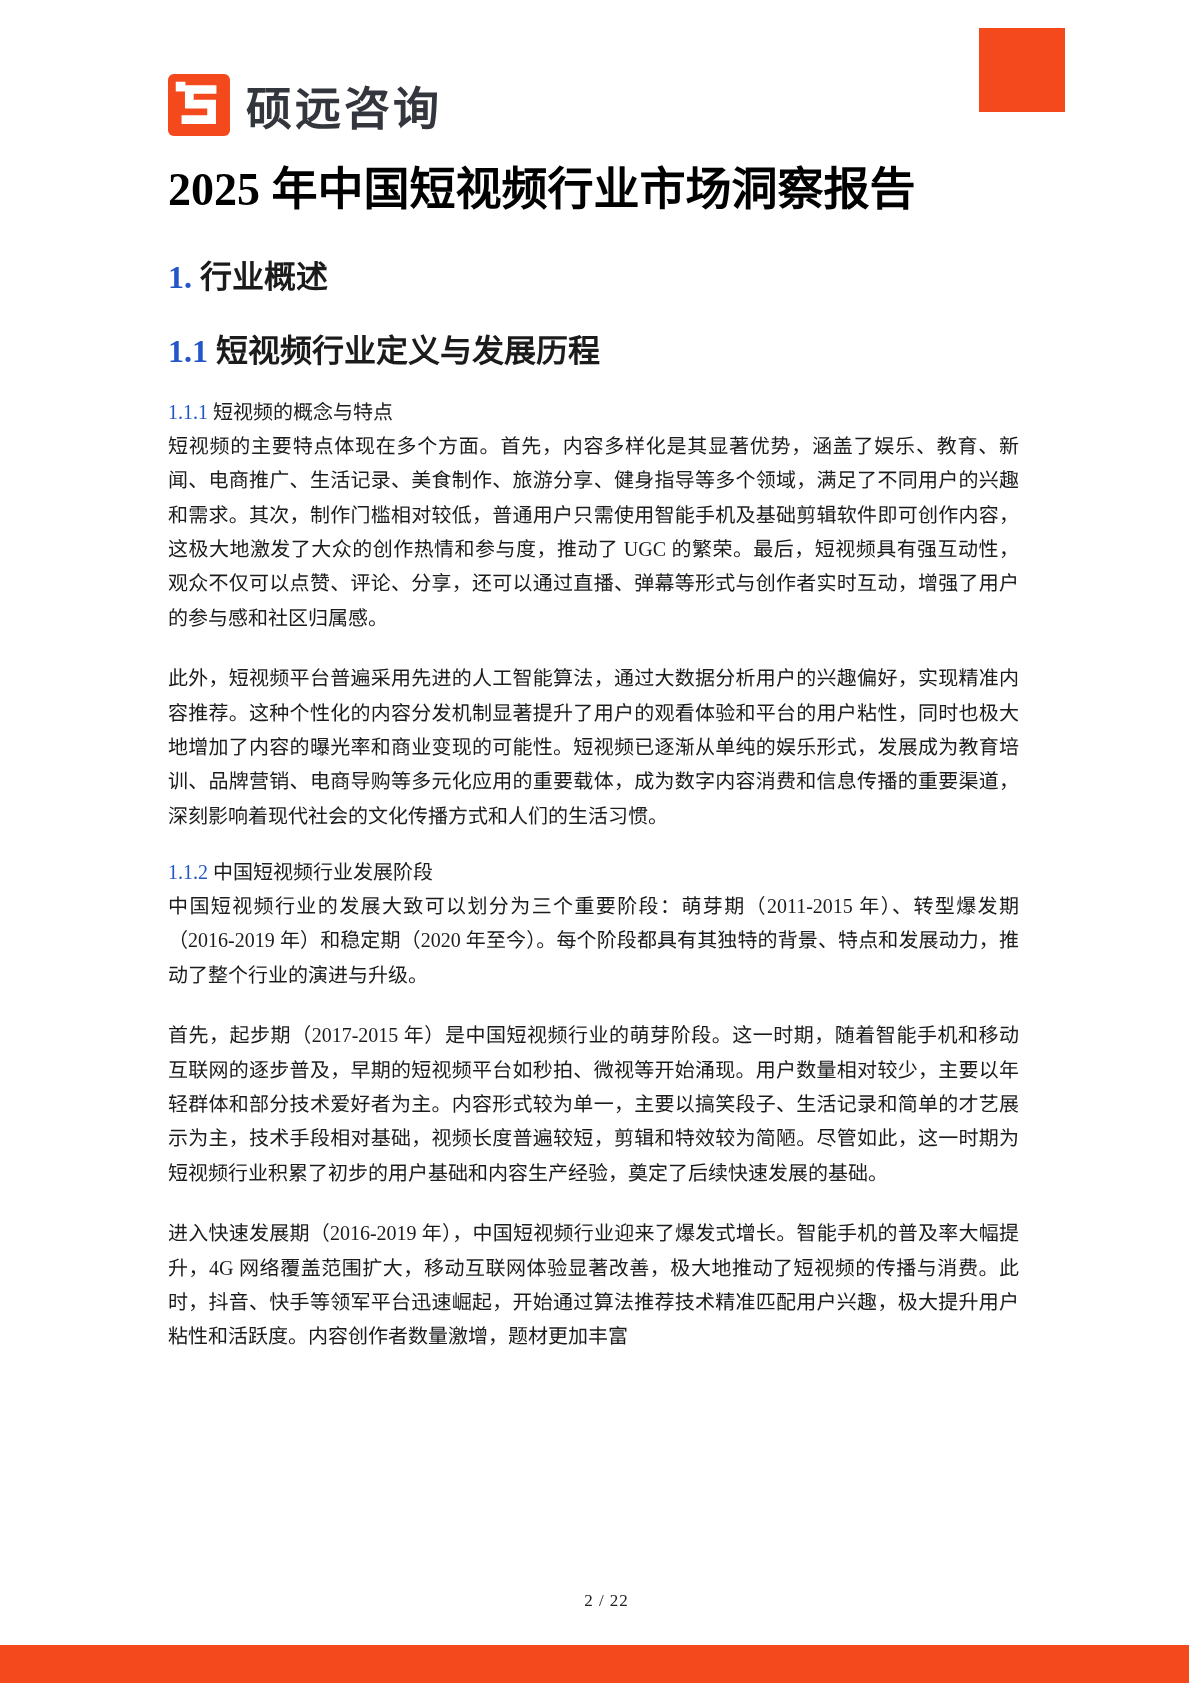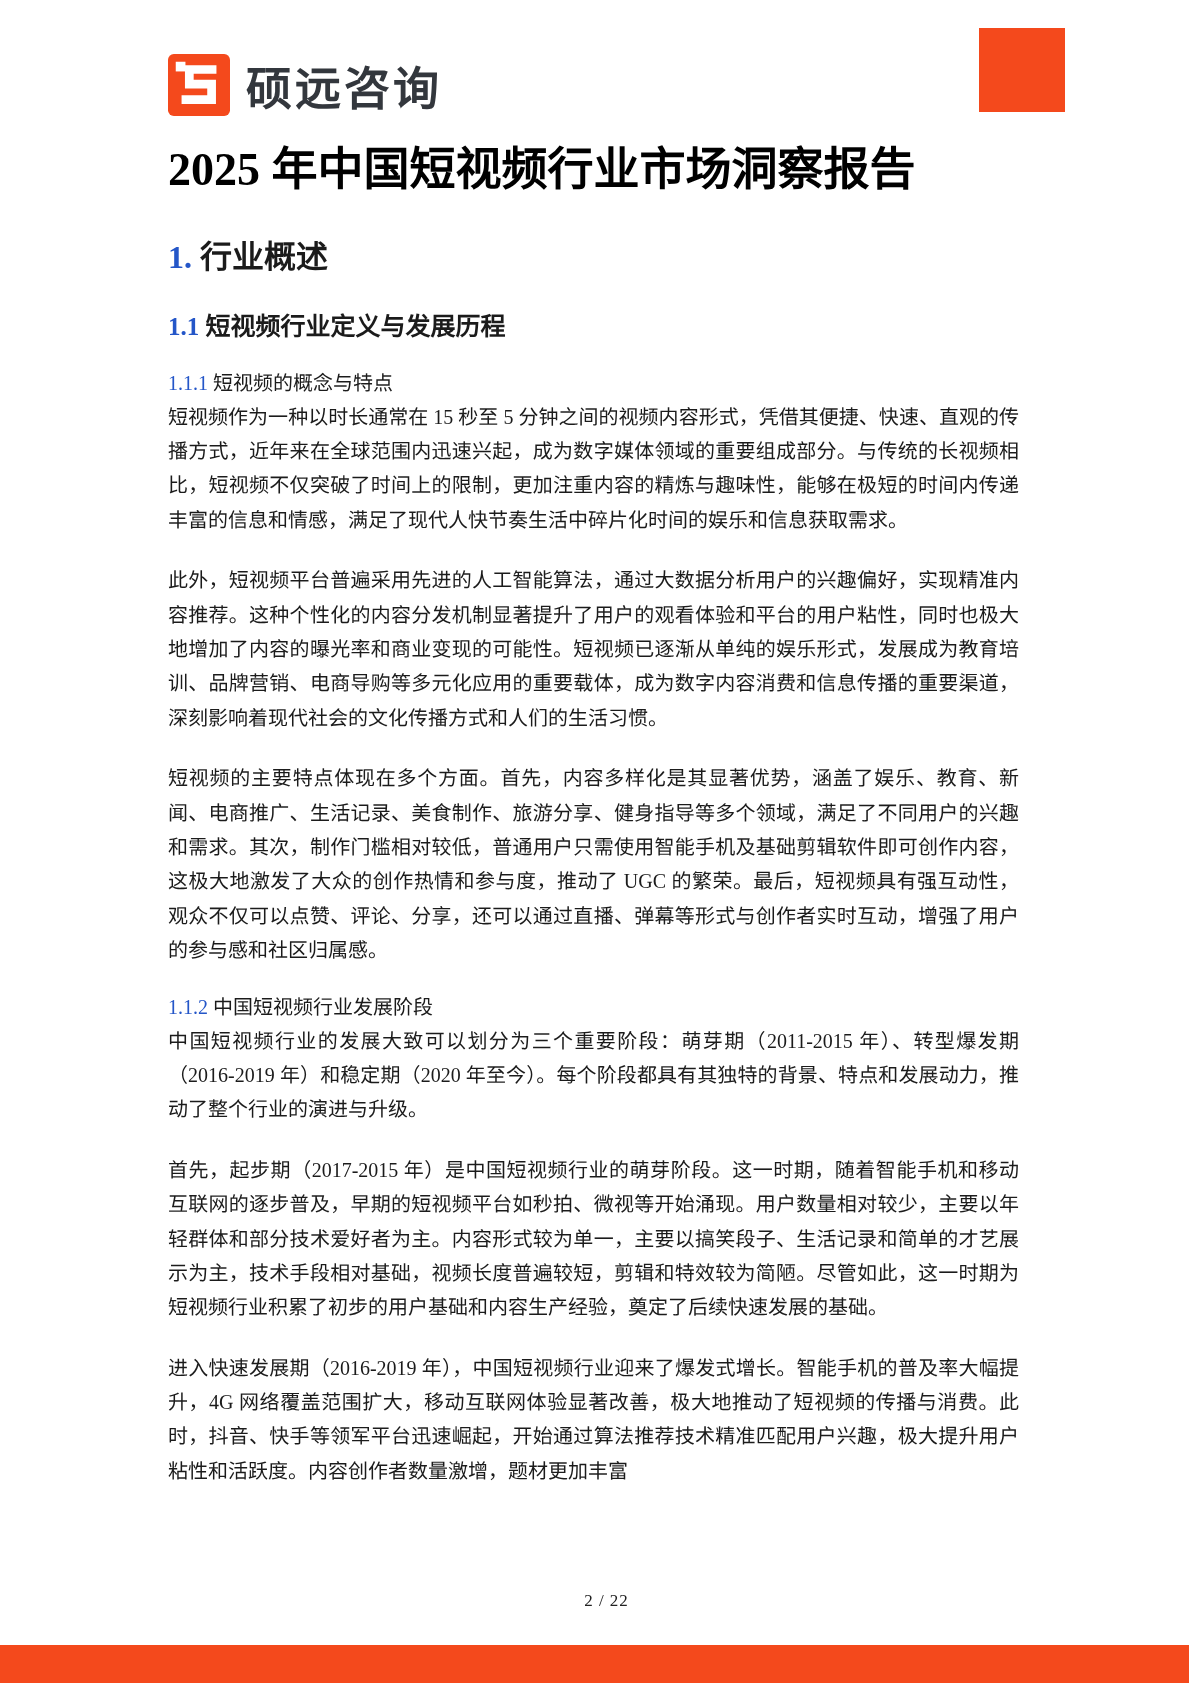--- a/index.html
+++ b/index.html
@@ -5,21 +5,21 @@
   * { margin: 0; padding: 0; box-sizing: border-box; }
   html, body { width: 1189px; }
   body {
     height: 1683px;
     background: #ffffff;
     color: #1b1b1b;
     font-family: "Liberation Serif", "DejaVu Serif", serif;
     position: relative;
     overflow: hidden;
   }
-  .page { padding: 52px 170px 0 168px; position: relative; }
+  .page { padding: 72px 170px 0 168px; position: relative; }
 
   
   .corner-block {
     position: absolute;
     top: 28px; right: 124px;
     width: 86px; height: 84px;
     background: var(--accent, #F4491C);
   }
   .bottom-bar {
     position: absolute;
@@ -42,21 +42,21 @@
 
   
   .doc-title {
     font-size: 46px;
     font-weight: bold;
     color: #000;
     line-height: 1.2;
     margin: 4px 0 40px;
   }
   .sec-h1 { font-size: 32px; font-weight: bold; line-height: 1.25; margin: 0 0 34px; }
-  .sec-h2 { font-size: 25px; font-weight: bold; line-height: 1.3;  margin: 0 0 26px; }
+  .sec-h2 { font-size: 32px; font-weight: bold; line-height: 1.3;  margin: 0 0 26px; }
   .sec-h3 { font-size: 20px; font-weight: normal; line-height: 1.3;  margin: 0 0 4px; }
   .num { color: var(--heading-blue, #2456C8); }
   p.body {
     font-size: 20px;
     line-height: 1.72;
     text-align: justify;
     margin: 0 0 26px;
   }
 
   
@@ -89,23 +89,22 @@
   </header>
 
   <h1 class="doc-title">2025 年中国短视频行业市场洞察报告</h1>
 
   <h2 class="sec-h1"><span class="num">1.</span> <span>行业概述</span></h2>
 
   <h3 class="sec-h2"><span class="num">1.1</span> <span>短视频行业定义与发展历程</span></h3>
 
   <h4 class="sec-h3"><span class="num">1.1.1</span> <span>短视频的概念与特点</span></h4>
 
-  <p class="body">短视频作为一种以时长通常在 15 秒至 5 分钟之间的视频内容形式，凭借其便捷、快速、直观的传播方式，近年来在全球范围内迅速兴起，成为数字媒体领域的重要组成部分。与传统的长视频相比，短视频不仅突破了时间上的限制，更加注重内容的精炼与趣味性，能够在极短的时间内传递丰富的信息和情感，满足了现代人快节奏生活中碎片化时间的娱乐和信息获取需求。</p>
+  <p class="body">短视频的主要特点体现在多个方面。首先，内容多样化是其显著优势，涵盖了娱乐、教育、新闻、电商推广、生活记录、美食制作、旅游分享、健身指导等多个领域，满足了不同用户的兴趣和需求。其次，制作门槛相对较低，普通用户只需使用智能手机及基础剪辑软件即可创作内容，这极大地激发了大众的创作热情和参与度，推动了 UGC 的繁荣。最后，短视频具有强互动性，观众不仅可以点赞、评论、分享，还可以通过直播、弹幕等形式与创作者实时互动，增强了用户的参与感和社区归属感。</p>
   <p class="body">此外，短视频平台普遍采用先进的人工智能算法，通过大数据分析用户的兴趣偏好，实现精准内容推荐。这种个性化的内容分发机制显著提升了用户的观看体验和平台的用户粘性，同时也极大地增加了内容的曝光率和商业变现的可能性。短视频已逐渐从单纯的娱乐形式，发展成为教育培训、品牌营销、电商导购等多元化应用的重要载体，成为数字内容消费和信息传播的重要渠道，深刻影响着现代社会的文化传播方式和人们的生活习惯。</p>
-  <p class="body">短视频的主要特点体现在多个方面。首先，内容多样化是其显著优势，涵盖了娱乐、教育、新闻、电商推广、生活记录、美食制作、旅游分享、健身指导等多个领域，满足了不同用户的兴趣和需求。其次，制作门槛相对较低，普通用户只需使用智能手机及基础剪辑软件即可创作内容，这极大地激发了大众的创作热情和参与度，推动了 UGC 的繁荣。最后，短视频具有强互动性，观众不仅可以点赞、评论、分享，还可以通过直播、弹幕等形式与创作者实时互动，增强了用户的参与感和社区归属感。</p>
 
   <h4 class="sec-h3"><span class="num">1.1.2</span> <span>中国短视频行业发展阶段</span></h4>
 
   <p class="body">中国短视频行业的发展大致可以划分为三个重要阶段：萌芽期（2011-2015 年）、转型爆发期（2016-2019 年）和稳定期（2020 年至今）。每个阶段都具有其独特的背景、特点和发展动力，推动了整个行业的演进与升级。</p>
   <p class="body">首先，起步期（2017-2015 年）是中国短视频行业的萌芽阶段。这一时期，随着智能手机和移动互联网的逐步普及，早期的短视频平台如秒拍、微视等开始涌现。用户数量相对较少，主要以年轻群体和部分技术爱好者为主。内容形式较为单一，主要以搞笑段子、生活记录和简单的才艺展示为主，技术手段相对基础，视频长度普遍较短，剪辑和特效较为简陋。尽管如此，这一时期为短视频行业积累了初步的用户基础和内容生产经验，奠定了后续快速发展的基础。</p>
   <p class="body">进入快速发展期（2016-2019 年），中国短视频行业迎来了爆发式增长。智能手机的普及率大幅提升，4G 网络覆盖范围扩大，移动互联网体验显著改善，极大地推动了短视频的传播与消费。此时，抖音、快手等领军平台迅速崛起，开始通过算法推荐技术精准匹配用户兴趣，极大提升用户粘性和活跃度。内容创作者数量激增，题材更加丰富</p>
 
 </div>
 
 <div class="footer-page">2 / 22</div>

